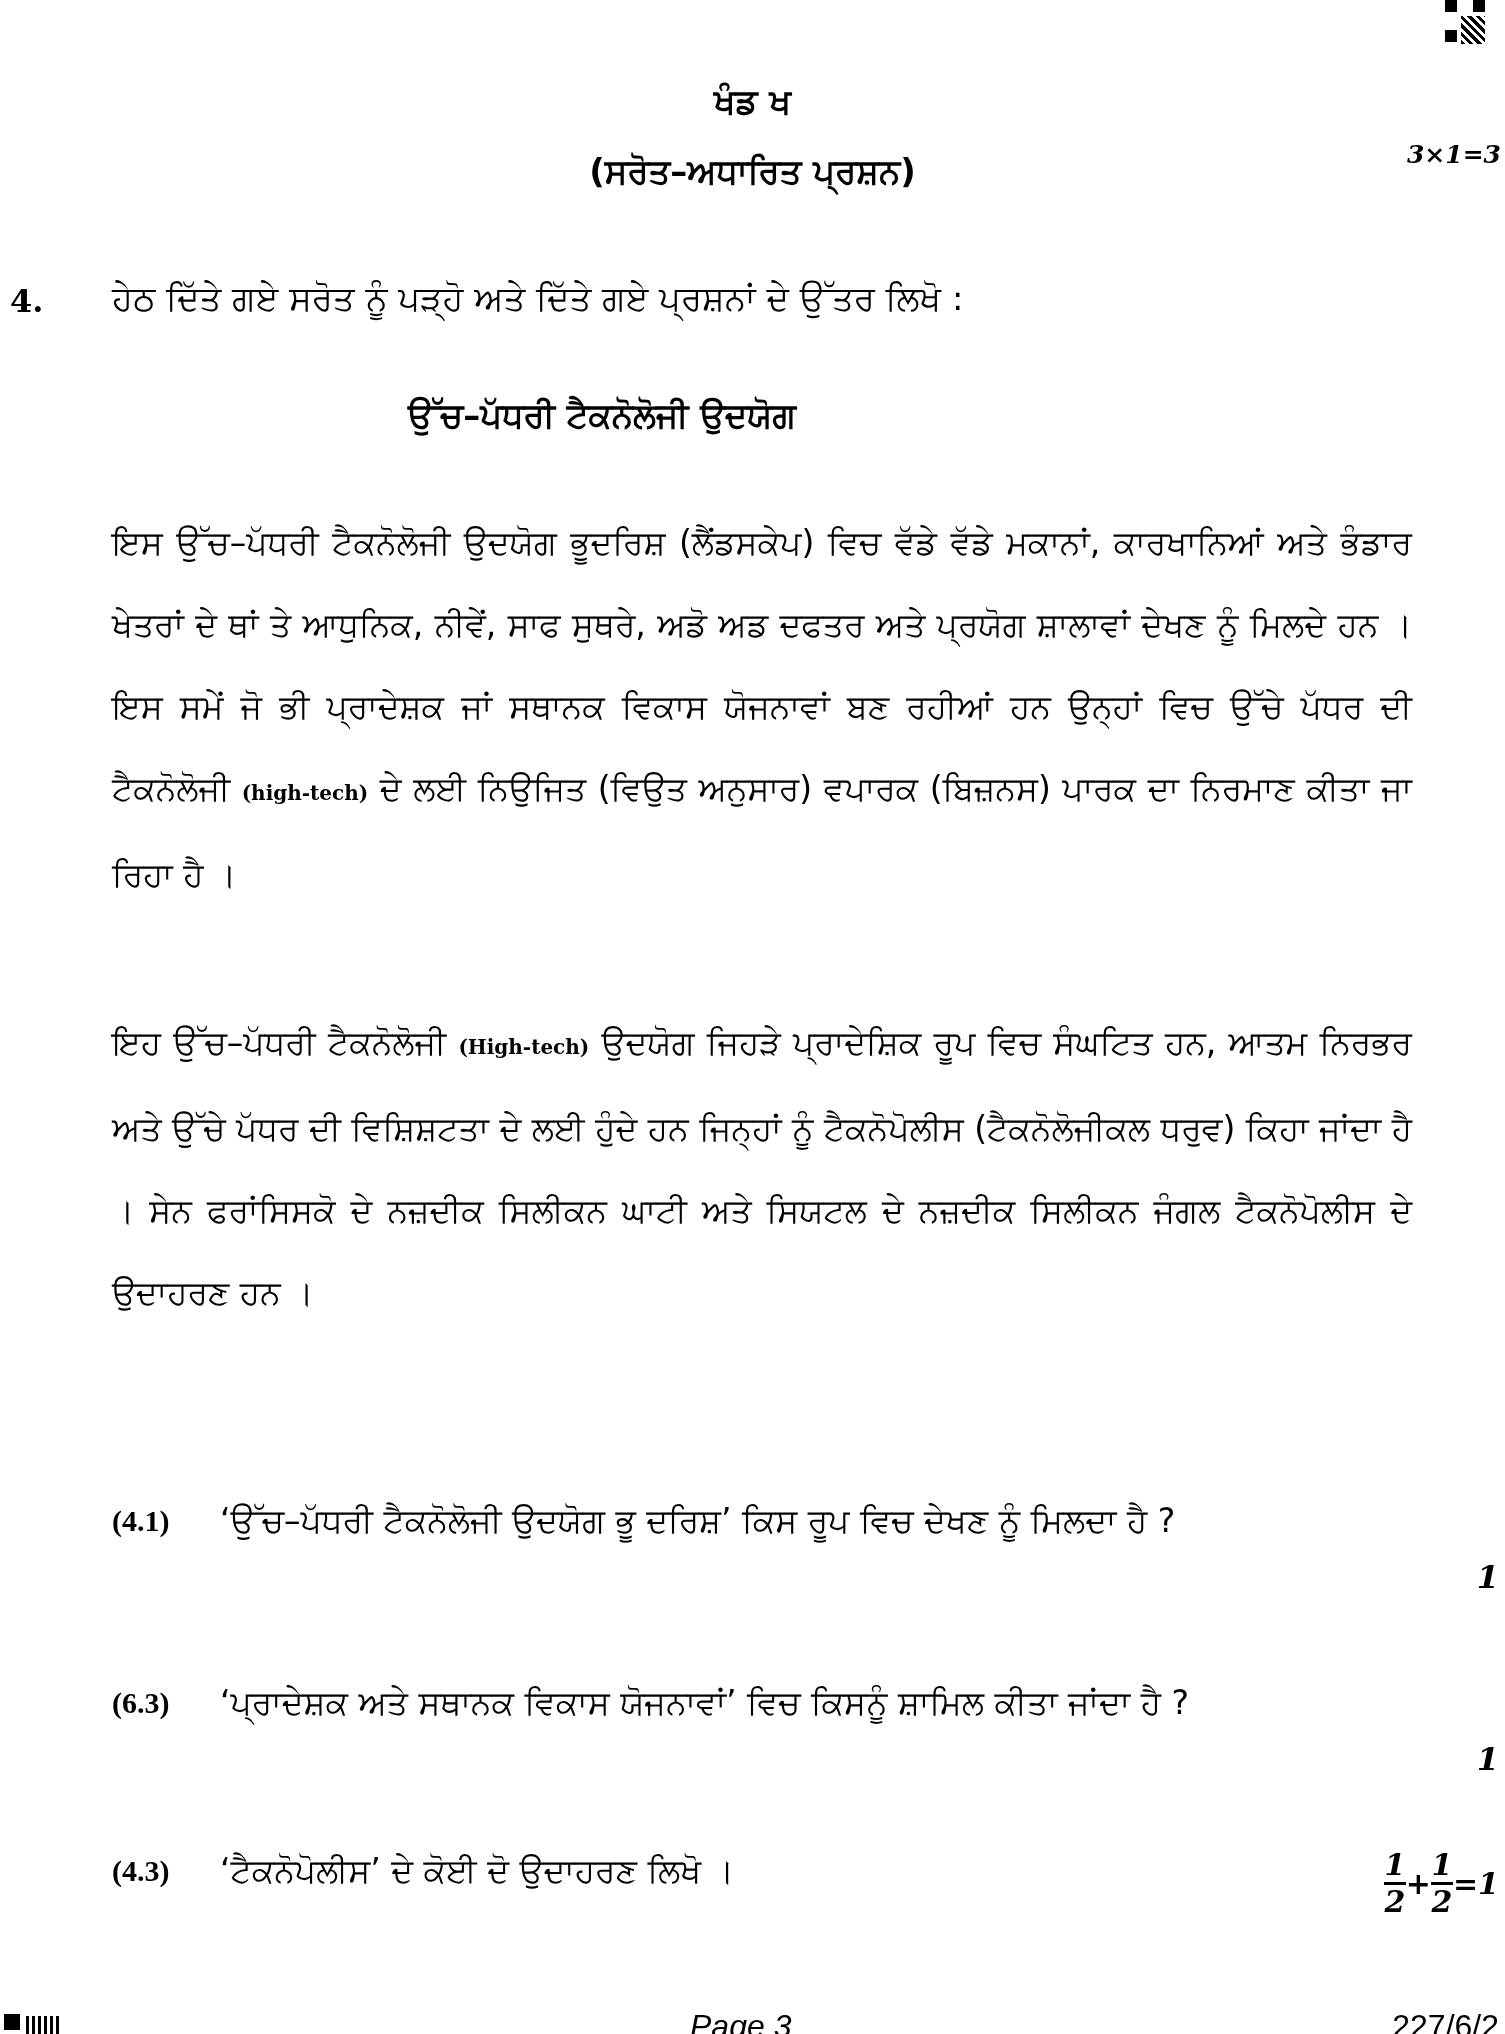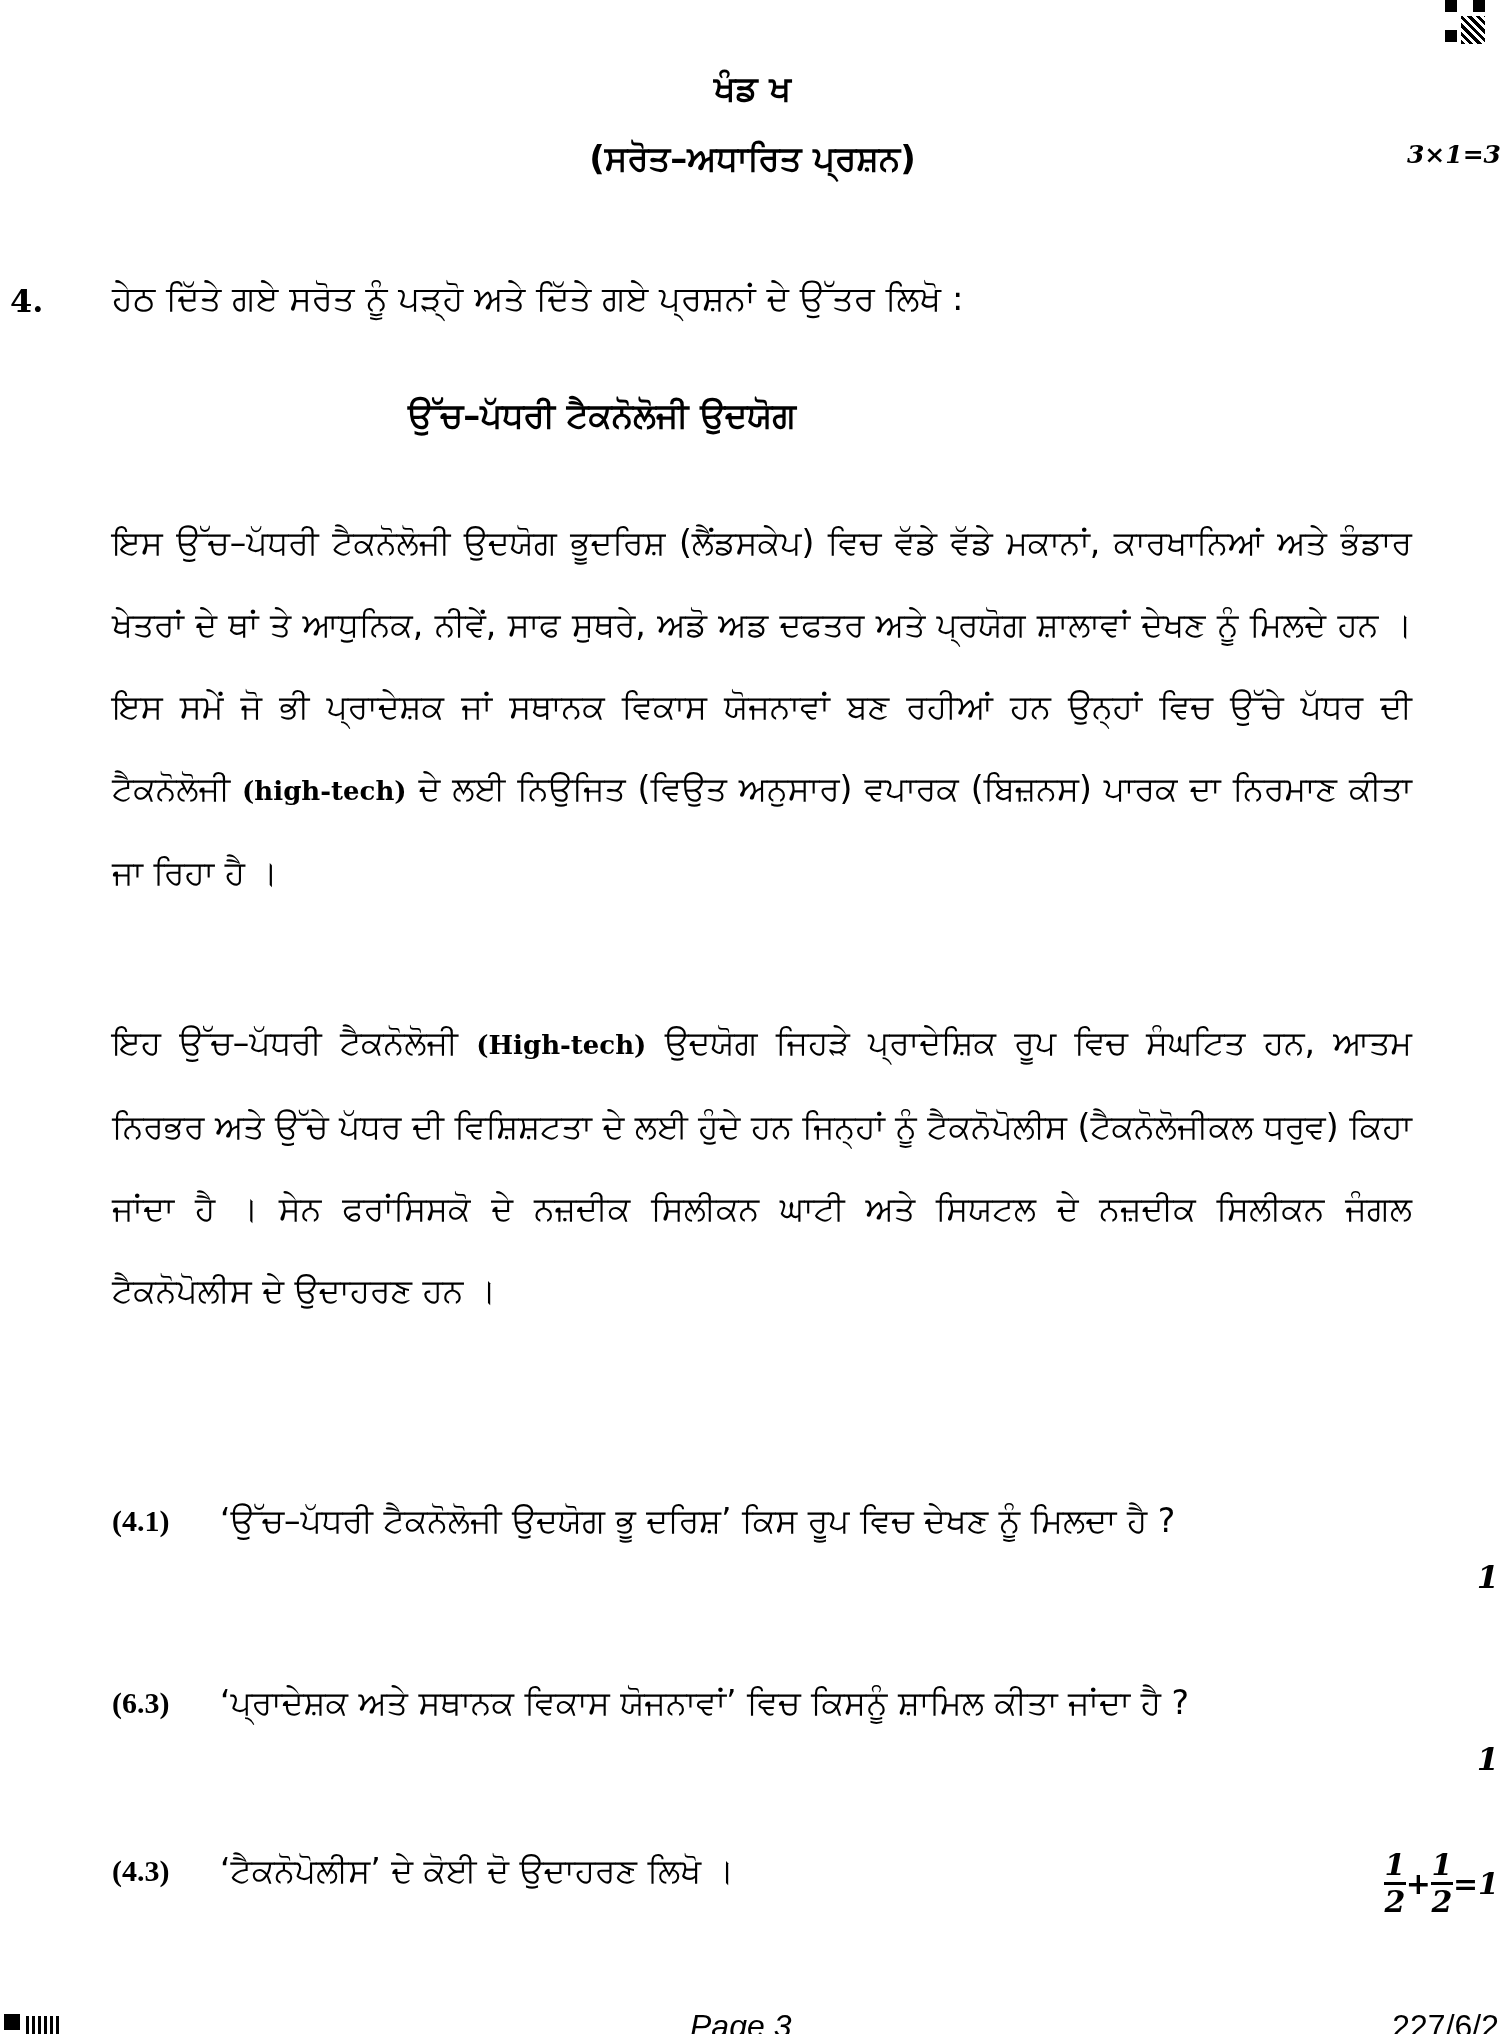--- a/index.html
+++ b/index.html
@@ -16,42 +16,42 @@
       repeating-linear-gradient(45deg,#000 0 3px,#fff 3px 6px) 16px 16px/24px 28px no-repeat;
   }
   .qr-bottom {
     position: absolute; left: 4px; top: 2014px; width: 60px; height: 20px;
     background:
       linear-gradient(#000,#000) 0 0/16px 16px no-repeat,
       repeating-linear-gradient(90deg,#000 0 3px,#fff 3px 6px) 22px 2px/36px 18px no-repeat;
   }
   .section-title {
     position: absolute; left: 0; width: 1505px; text-align: center;
-    font-weight: bold; font-size: 34px;
+    font-weight: bold; font-size: 34px; margin-top: 13px;
   }
   .marks-header {
     position: absolute; right: 4px; top: 140px; font-family: "DejaVu Serif", serif;
     font-style: italic; font-weight: bold; font-size: 25px;
   }
   .qnum {
     position: absolute; left: 10px; top: 282px; font-family: "DejaVu Serif", serif;
     font-weight: bold; font-size: 32px;
   }
   .instruction {
     position: absolute; left: 112px; top: 278px; font-size: 34px; white-space: nowrap;
   }
   .passage-title {
     position: absolute; left: 0; width: 1204px; top: 395px; text-align: center;
     font-weight: bold; font-size: 34px;
   }
   .para {
     position: absolute; left: 112px; width: 1300px; font-size: 33px;
     line-height: 82px; text-align: justify; text-align-last: left;
   }
-  .para .en { font-family: "DejaVu Serif", serif; font-weight: bold; font-size: 26px; }
+  .para .en { font-family: "DejaVu Serif", serif; font-weight: bold; font-size: 20px; }
   .sub-q { position: absolute; left: 112px; width: 1390px; font-size: 33px; line-height: 78px; }
   .sub-q .label {
     position: absolute; left: 0; top: 0; font-family: Liberation Serif, serif;
     font-weight: bold; font-size: 30px;
   }
   .sub-q .text { margin-left: 108px; width: 1200px; display: block; text-align: justify; }
   .mark {
     position: absolute; right: 6px; font-family: "DejaVu Serif", serif; font-style: italic;
     font-weight: bold; font-size: 32px;
   }

